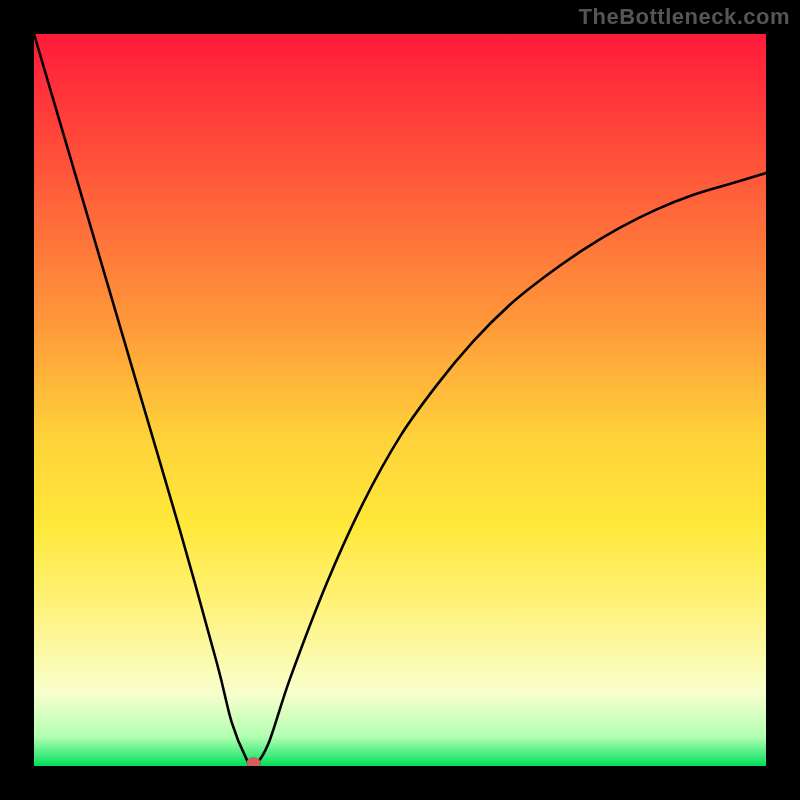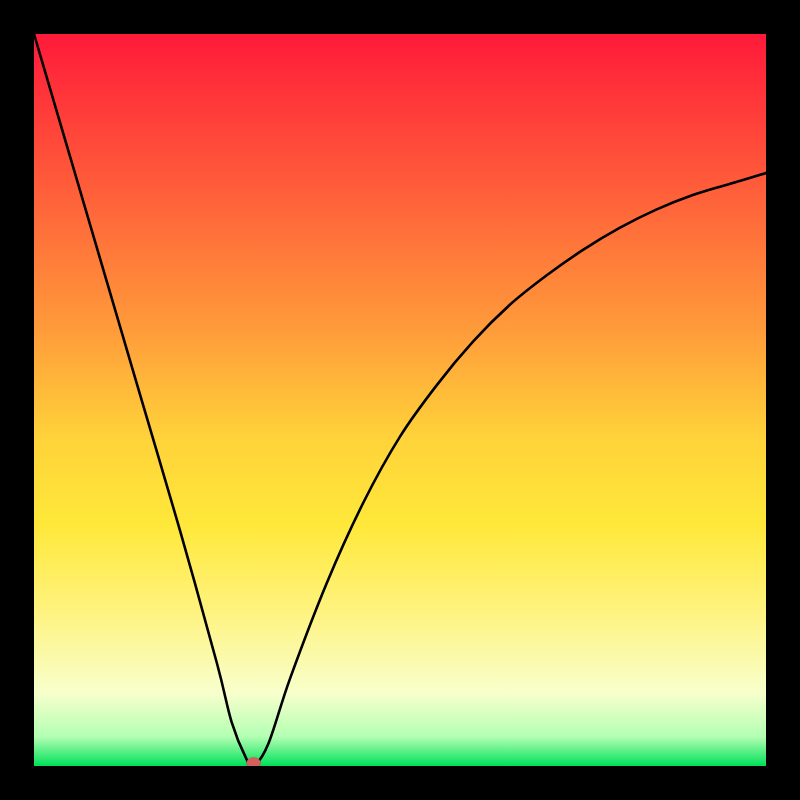--- a/index.html
+++ b/index.html
@@ -64,20 +64,21 @@
     width: 100%;
     height: 100%;
     z-index: 5;
   }
 </style>
 </head>
 <body>
 
 <div class="frame">
 
+  <div class="watermark">TheBottleneck.com</div>
 
   <div class="plot-area">
     <div class="gradient-bg"></div>
 
     <svg class="curve" viewBox="0 0 732 732" preserveAspectRatio="none">
       <path id="curve-path" fill="none" stroke="#000000" stroke-width="2.6" stroke-linejoin="round" stroke-linecap="round" d="M 0.00 0.00 C 6.10 20.74, 24.40 82.96, 36.60 124.44 C 48.80 165.92, 61.00 207.40, 73.20 248.88 C 85.40 290.36, 97.60 331.84, 109.80 373.32 C 122.00 414.80, 134.20 455.06, 146.40 497.76 C 158.60 540.46, 174.46 597.80, 183.00 629.52 C 191.54 661.24, 192.76 672.22, 197.64 688.08 C 202.52 703.94, 208.62 717.36, 212.28 724.68 C 215.94 732.00, 215.94 734.44, 219.60 732.00 C 223.26 729.56, 228.14 724.68, 234.24 710.04 C 240.34 695.40, 246.44 671.00, 256.20 644.16 C 265.96 617.32, 280.60 578.28, 292.80 549.00 C 305.00 519.72, 317.20 492.88, 329.40 468.48 C 341.60 444.08, 353.80 422.12, 366.00 402.60 C 378.20 383.08, 390.40 367.22, 402.60 351.36 C 414.80 335.50, 427.00 320.86, 439.20 307.44 C 451.40 294.02, 463.60 281.82, 475.80 270.84 C 488.00 259.86, 500.20 250.71, 512.40 241.56 C 524.60 232.41, 536.80 223.87, 549.00 215.94 C 561.20 208.01, 573.40 200.69, 585.60 193.98 C 597.80 187.27, 610.00 181.17, 622.20 175.68 C 634.40 170.19, 646.60 165.31, 658.80 161.04 C 671.00 156.77, 683.20 153.72, 695.40 150.06 C 707.60 146.40, 725.90 140.91, 732.00 139.08"></path>
       <ellipse id="marker-dot" rx="7" ry="5.5" fill="#d35f5f" stroke="#c04848" stroke-width="0.5" cx="219.6" cy="729"></ellipse>
     </svg>
   </div>
 

